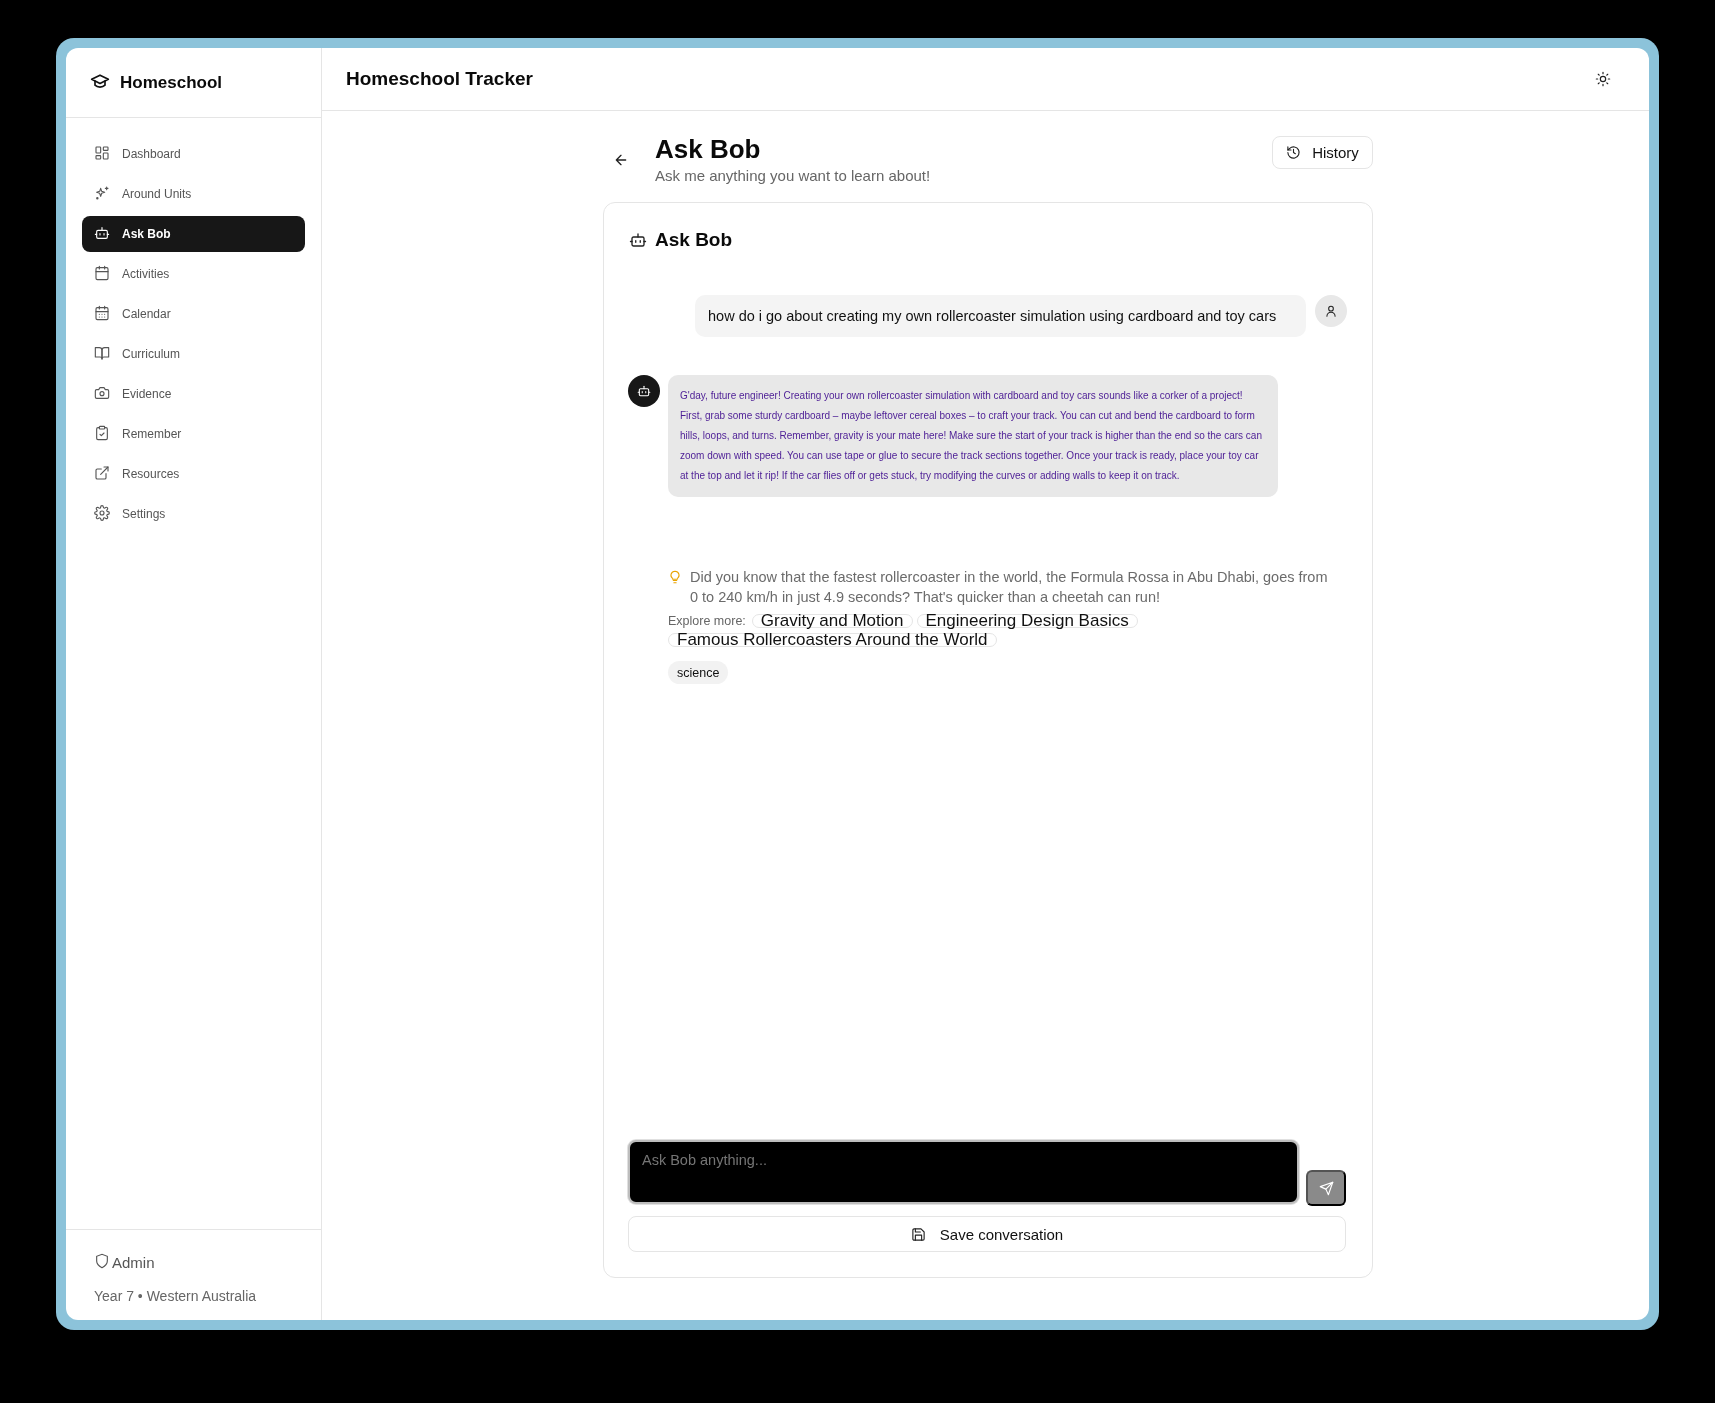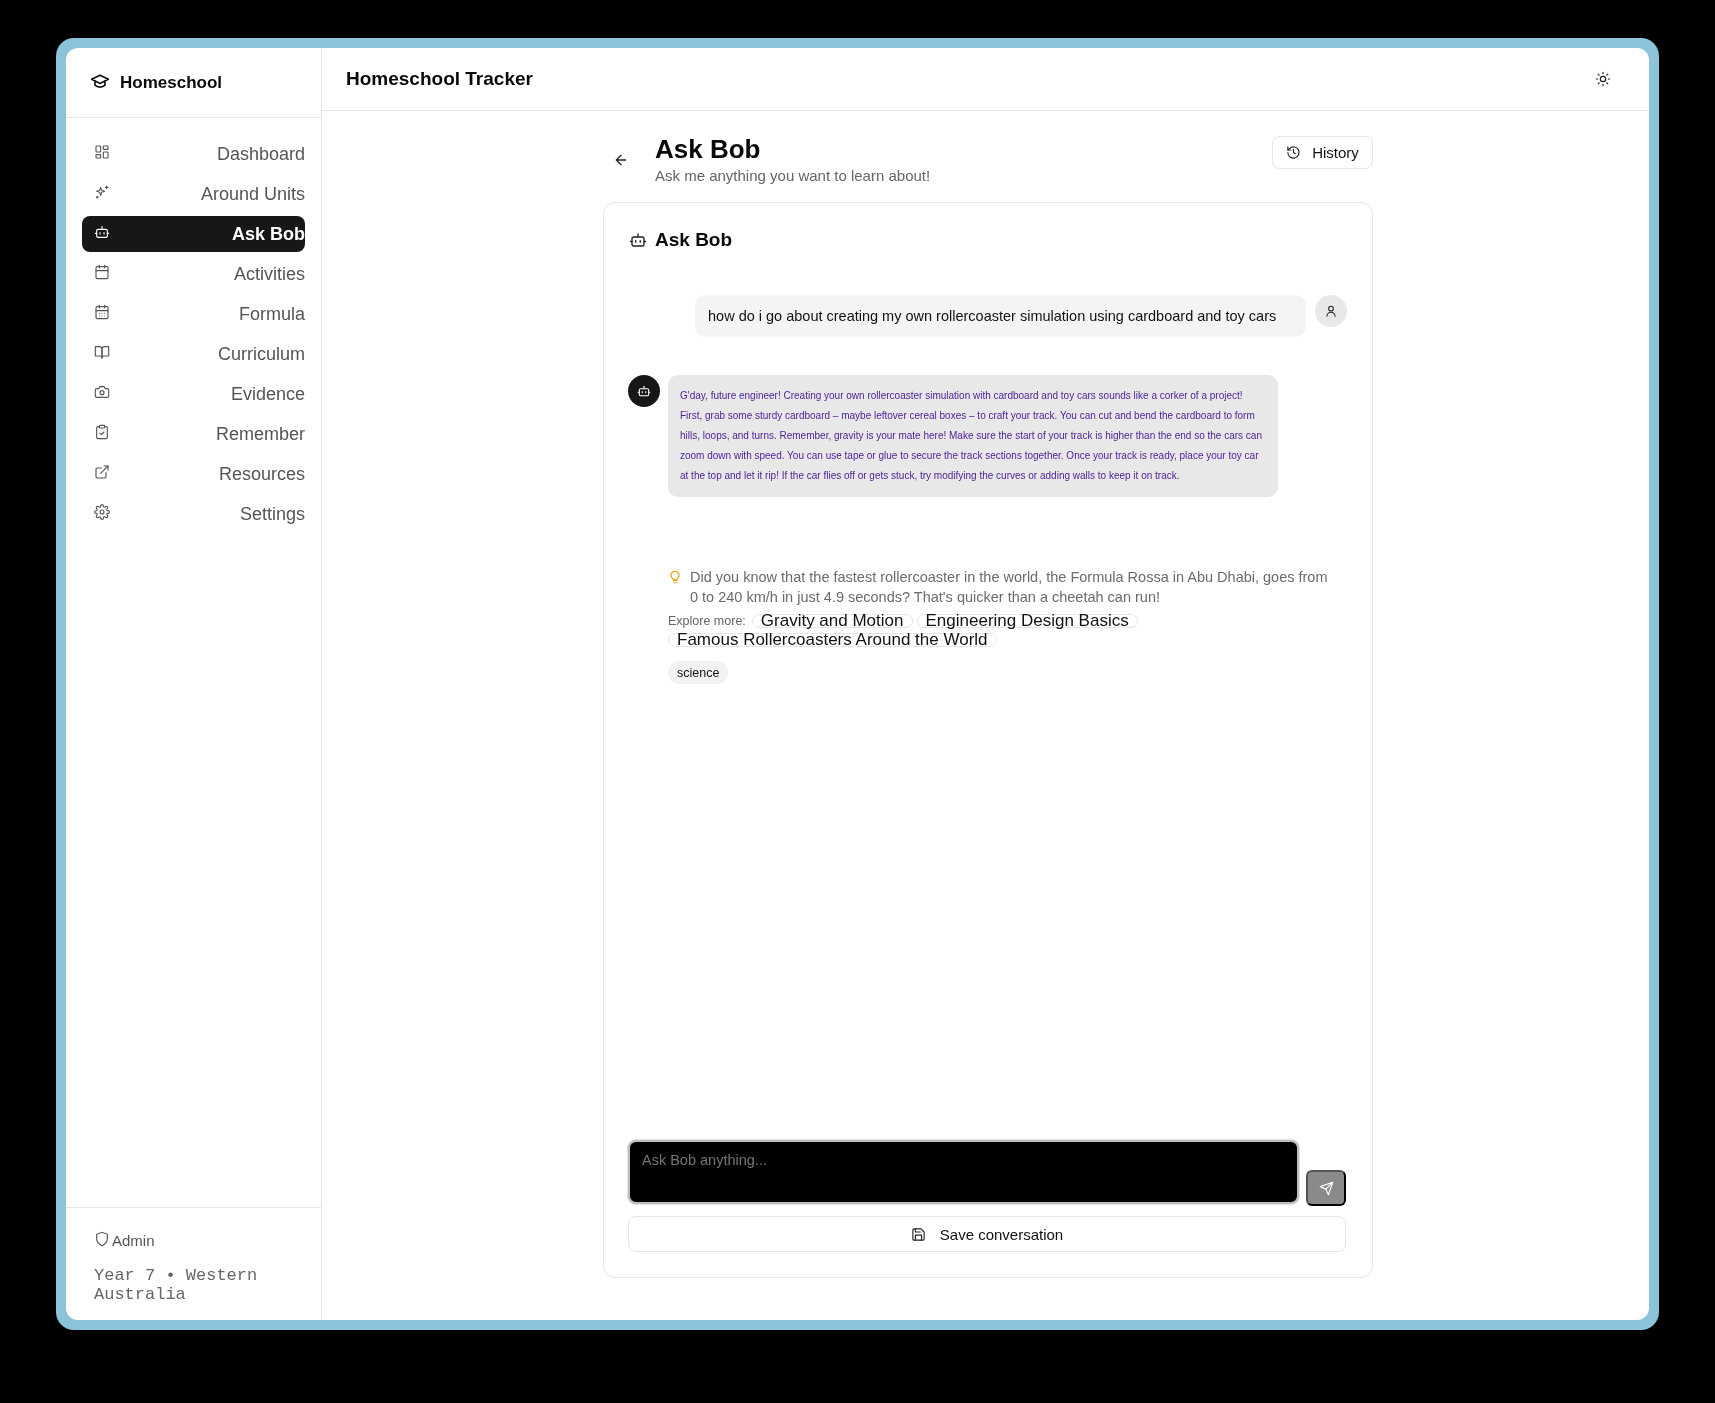--- a/index.html
+++ b/index.html
@@ -4,27 +4,27 @@
 <style>
   * { box-sizing: border-box; margin: 0; padding: 0; }
   html, body { width: 1715px; height: 1403px; background: #000; overflow: hidden; }
   body { font-family: "Liberation Sans", "DejaVu Sans", sans-serif; color: #0a0a0a; position: relative; }
   .frame { position: absolute; left: 56px; top: 38px; width: 1603px; height: 1292px; background: #8cc3da; border-radius: 18px; }
   .window { position: absolute; left: 66px; top: 48px; width: 1583px; height: 1272px; background: #fff; border-radius: 12px; overflow: hidden; display: flex; }
   .sidebar { width: 256px; border-right: 1px solid #e5e5e5; height: 100%; position: relative; display: flex; flex-direction: column; }
   .brand { height: 70px; border-bottom: 1px solid #e5e5e5; display: flex; align-items: center; padding-left: 24px; gap: 10px; }
   .brand-name { font-size: 17px; font-weight: 700; }
   .nav { padding: 18px 16px 0 16px; display: flex; flex-direction: column; gap: 4px; }
-  .nav-item { height: 36px; border-radius: 8px; display: flex; align-items: center; padding-left: 12px; gap: 12px; color: #555; font-size: 18px; cursor: pointer; justify-content: space-between; }
+  .nav-item { height: 36px; border-radius: 8px; display: flex; align-items: center; padding-left: 12px; gap: 12px; color: #555; font-size: 12px; cursor: pointer; }
   .nav-item.active { background: #171717; color: #fff; font-weight: 700; }
   .nav-item svg { width: 16px; height: 16px; stroke: currentColor; fill: none; stroke-width: 1.7; stroke-linecap: round; stroke-linejoin: round; }
   .side-footer { position: absolute; bottom: 0; left: 0; right: 0; border-top: 1px solid #e5e5e5; padding: 14px 16px 16px 16px; }
   .admin { height: 36px; display: flex; align-items: center; gap: 2px; padding-left: 12px; color: #555; font-size: 15px; }
   .admin svg { width: 16px; height: 16px; stroke: currentColor; fill: none; stroke-width: 1.7; }
-  .year { font-size: 17px; color: #666; padding-left: 12px; margin-top: 8px; font-family: Liberation Mono, monospace; }
+  .year { font-size: 14px; color: #666; padding-left: 12px; margin-top: 8px; }
   .main { flex: 1; position: relative; height: 100%; }
   .topbar { height: 63px; border-bottom: 1px solid #e5e5e5; display: flex; align-items: center; padding-left: 24px; justify-content: space-between; padding-right: 38px; }
   .topbar-title { font-size: 19px; font-weight: 700; }
   .topbar svg { width: 16px; height: 16px; stroke: #222; fill: none; stroke-width: 1.8; stroke-linecap: round; }
   .page { position: absolute; left: 281px; top: 88px; width: 770px; }
   .page-header { position: relative; height: 58px; }
   .back { position: absolute; left: 6px; top: 12px; width: 24px; height: 24px; display: flex; align-items: center; justify-content: center; cursor: pointer; }
   .back svg { width: 16px; height: 16px; stroke: #222; fill: none; stroke-width: 2; stroke-linecap: round; stroke-linejoin: round; }
   .ph-title { position: absolute; left: 52px; top: -2px; font-size: 26px; font-weight: 700; }
   .ph-sub { position: absolute; left: 52px; top: 31px; font-size: 15px; color: #666; }
@@ -102,21 +102,21 @@
               <rect x="3" y="4" width="18" height="18" rx="2"></rect>
               <path d="M16 2v4M8 2v4M3 10h18"></path>
             </svg></span>
         <span>Activities</span>
       </div>
       <div class="nav-item">
         <span><svg viewBox="0 0 24 24">
               <rect x="3" y="4" width="18" height="18" rx="2"></rect>
               <path d="M16 2v4M8 2v4M3 10h18M8 14h.01M12 14h.01M16 14h.01M8 18h.01M12 18h.01M16 18h.01"></path>
             </svg></span>
-        <span>Formula</span>
+        <span>Calendar</span>
       </div>
       <div class="nav-item">
         <span><svg viewBox="0 0 24 24">
               <path d="M2 4h6a4 4 0 0 1 4 4v13a3 3 0 0 0-3-3H2z"></path>
               <path d="M22 4h-6a4 4 0 0 0-4 4v13a3 3 0 0 1 3-3h7z"></path>
             </svg></span>
         <span>Curriculum</span>
       </div>
       <div class="nav-item">
         <span><svg viewBox="0 0 24 24">

